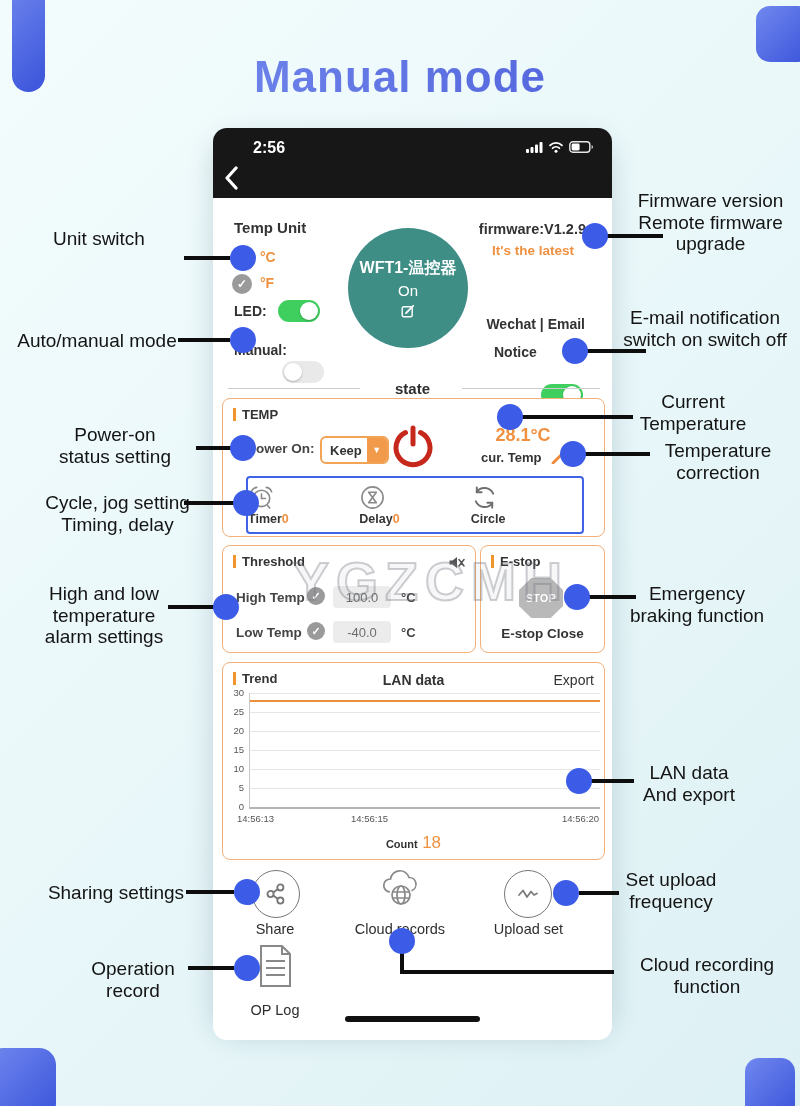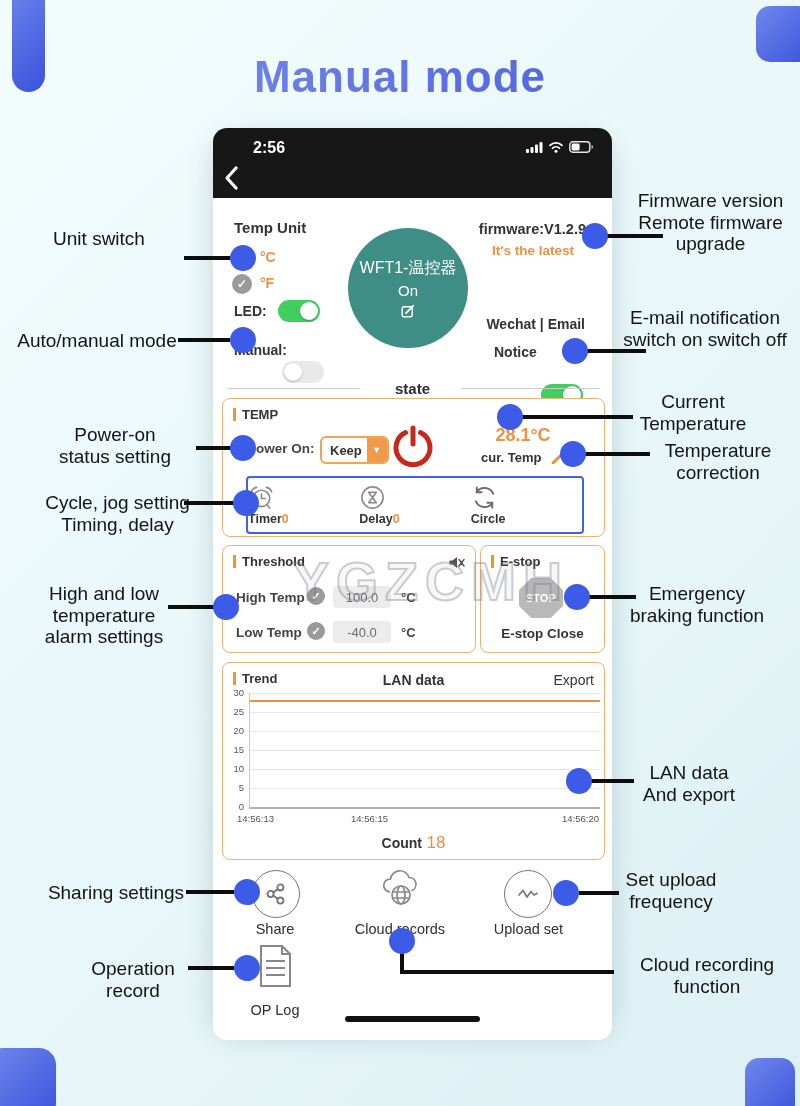--- a/index.html
+++ b/index.html
@@ -148,21 +148,21 @@
       <div class="abs toggle on" style="left:65px;top:102px;">
           <span class="knob"></span>
         </div>
 
       <div class="abs lblsm" style="left:21px;top:144px;">Manual:</div>
       <div class="abs toggle off" style="left:69px;top:141px;">
           <span class="knob"></span>
         </div>
 
       <div class="devcircle">
-        <span style="font-size:16px;font-weight:normal;">WFT1-温控器</span>
+        <span style="font-size:16px;font-weight:bold;">WFT1-温控器</span>
         <span style="font-size:15px;">On</span>
         <span style="margin-top:2px;">
           <svg width="14" height="14" viewBox="0 0 14 14">
               <rect x="1.2" y="2.8" width="10" height="10" rx="1.5" fill="none" stroke="#fff" stroke-width="1.4"></rect>
               <path d="M5 9.2 L12.2 1.8" stroke="#fff" stroke-width="1.8" stroke-linecap="round"></path>
             </svg>
         </span>
       </div>
 
       <div class="abs dk" style="right:26px;top:23px;font-size:14.5px;font-weight:bold;">firmware:V1.2.9</div>
@@ -295,21 +295,21 @@
           <div class="grid" style="top:76px;"></div>
           <div class="grid" style="top:95px;"></div>
           <div class="tline"></div>
         </div>
 
         <span class="xtick" style="left:14px;top:150px;">14:56:13</span>
         <span class="xtick" style="left:128px;top:150px;">14:56:15</span>
         <span class="xtick" style="right:5px;top:150px;">14:56:20</span>
 
         <div class="abs" style="left:0;right:0;top:170px;text-align:center;">
-          <span style="font-size:14px;font-weight:bold;color:#333;">Count</span>
+          <span style="font-size:11px;font-weight:bold;color:#333;">Count</span>
           <span class="org" style="font-size:17px;">18</span>
         </div>
       </div>
 
       <div class="abs actioncircle" style="left:39px;top:672px;">
         <svg width="24" height="24" viewBox="0 0 22 22">
             <g fill="none" stroke="#777" stroke-width="1.7">
               <circle cx="15" cy="5" r="2.8"></circle>
               <circle cx="6" cy="11" r="2.8"></circle>
               <circle cx="15" cy="17" r="2.8"></circle>

